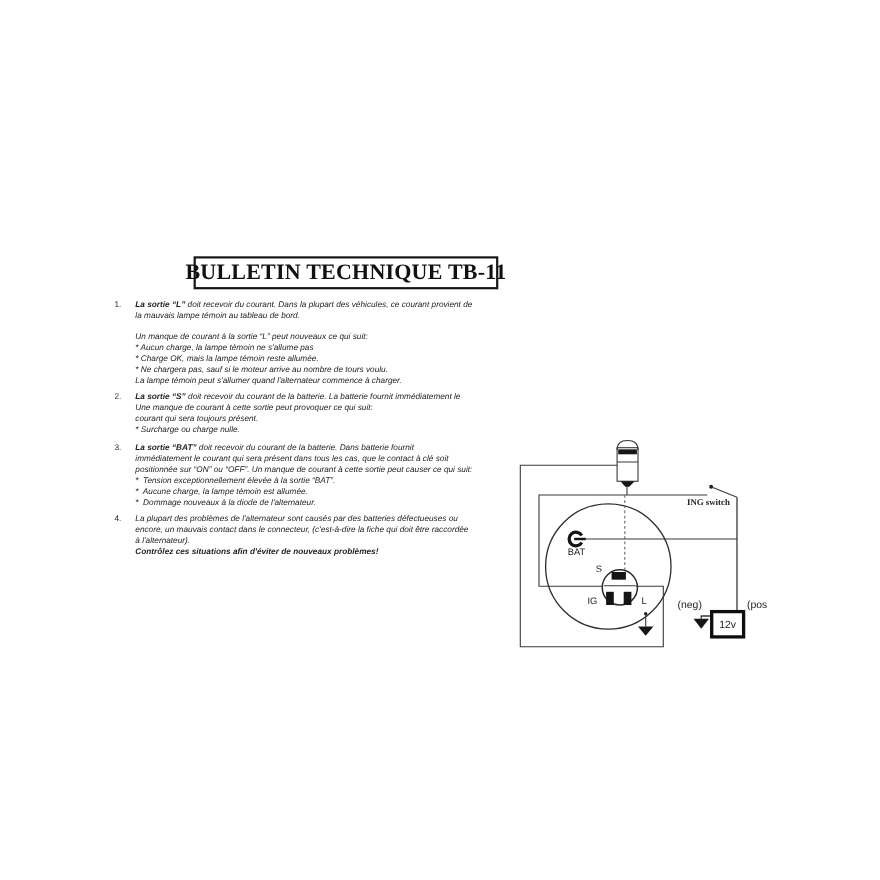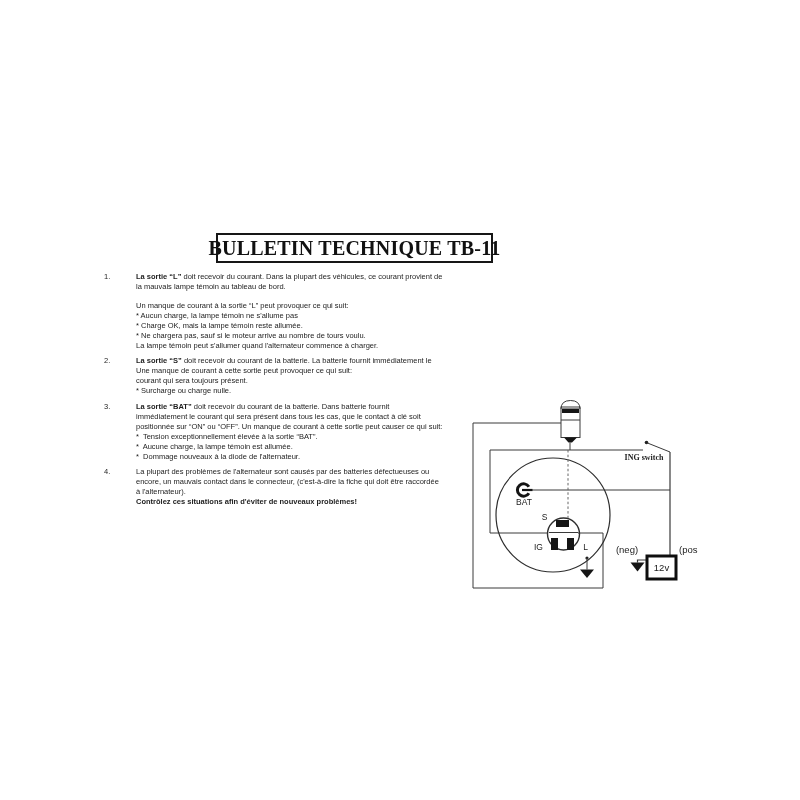--- a/index.html
+++ b/index.html
@@ -1,25 +1,25 @@
 <!DOCTYPE html>
 <html><head>
 <meta charset="utf-8">
 <style>
   html,body{margin:0;padding:0;background:#fff;}
   .page{position:relative;width:800px;height:800px;background:#ffffff;overflow:hidden;
         font-family:"Liberation Sans",sans-serif;color:#1d1d1d;}
   .title-box{position:absolute;left:176px;top:233px;width:277px;height:30px;
              border:2px solid #161616;box-sizing:border-box;
-             display:flex;align-items:center;justify-content:center;margin-left:40px;}
+             display:flex;align-items:center;justify-content:center;}
   .title-box span{font-family:"Liberation Serif",serif;font-weight:bold;
                   font-size:20px;letter-spacing:.2px;white-space:nowrap;color:#111;}
   .item{position:absolute;left:104px;width:400px;font-size:7.5px;line-height:10px;}
   .item .num{position:absolute;left:0;top:0;}
-  .item .blocks{margin-left:32px;}
+  .item .blocks{margin-left:19px;font-style:italic;}
   .block + .block{margin-top:9px;}
   .ln{white-space:pre;}
   .ln b{font-weight:bold;}
   .diagram{position:absolute;left:460px;top:395px;width:340px;height:205px;}
   .diagram text{font-family:"Liberation Sans",sans-serif;fill:#222;}
   .diagram .serifbold{font-family:"Liberation Serif",serif;font-weight:bold;}
 </style>
 </head>
 <body>
 
@@ -30,21 +30,21 @@
   </div>
 
   <div class="item" style="top:272px;">
     <div class="num">1.</div>
     <div class="blocks">
       <div class="block">
           <div class="ln"><b>La sortie “L”</b><span> doit recevoir du courant. Dans la plupart des véhicules, ce courant provient de</span></div>
           <div class="ln"><span>la mauvais lampe témoin au tableau de bord.</span></div>
         </div>
       <div class="block">
-          <div class="ln"><span>Un manque de courant à la sortie “L” peut provoquer ce qui suit:</span></div>
+          <div class="ln"><span>Un manque de courant à la sortie “L” peut nouveaux ce qui suit:</span></div>
           <div class="ln"><span>* Aucun charge, la lampe témoin ne s'allume pas</span></div>
           <div class="ln"><span>* Charge OK, mais la lampe témoin reste allumée.</span></div>
           <div class="ln"><span>* Ne chargera pas, sauf si le moteur arrive au nombre de tours voulu.</span></div>
           <div class="ln"><span>La lampe témoin peut s'allumer quand l'alternateur commence à charger.</span></div>
         </div>
     </div>
   </div>
 
   <div class="item" style="top:356px;">
     <div class="num">2.</div>

